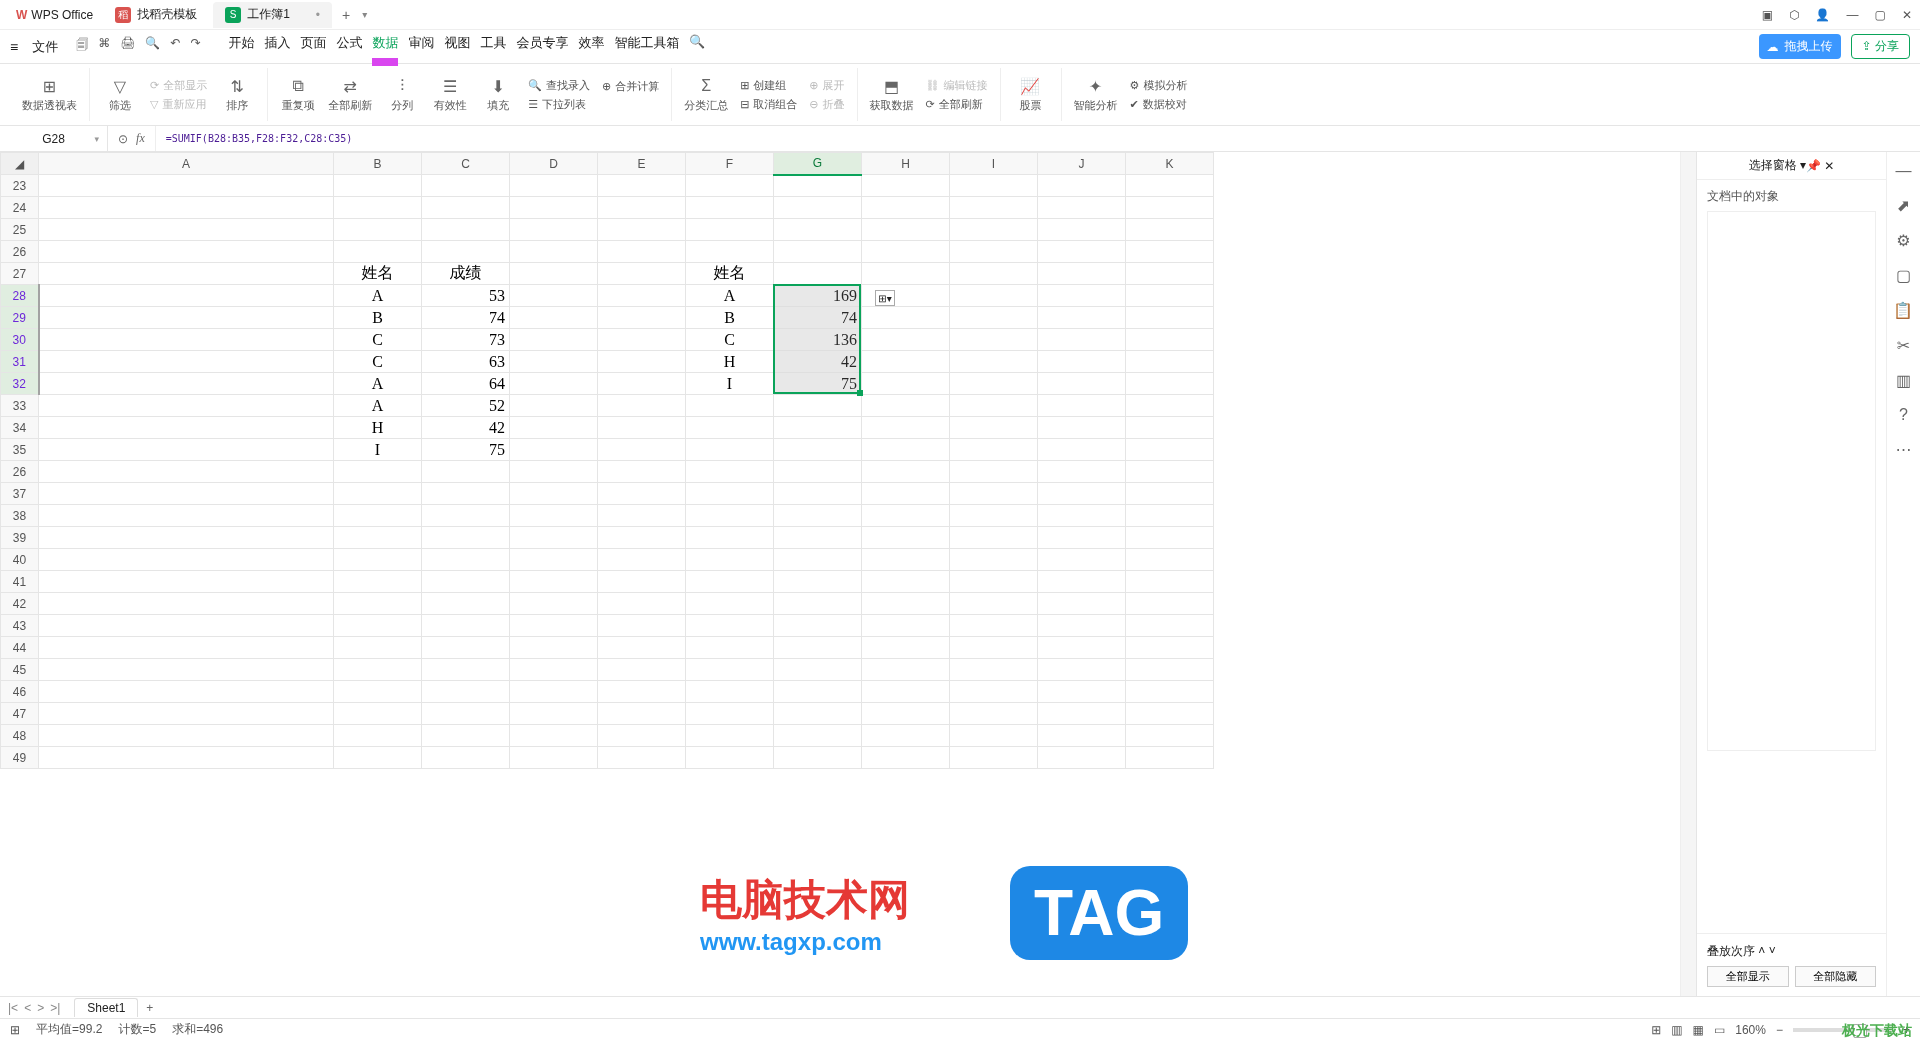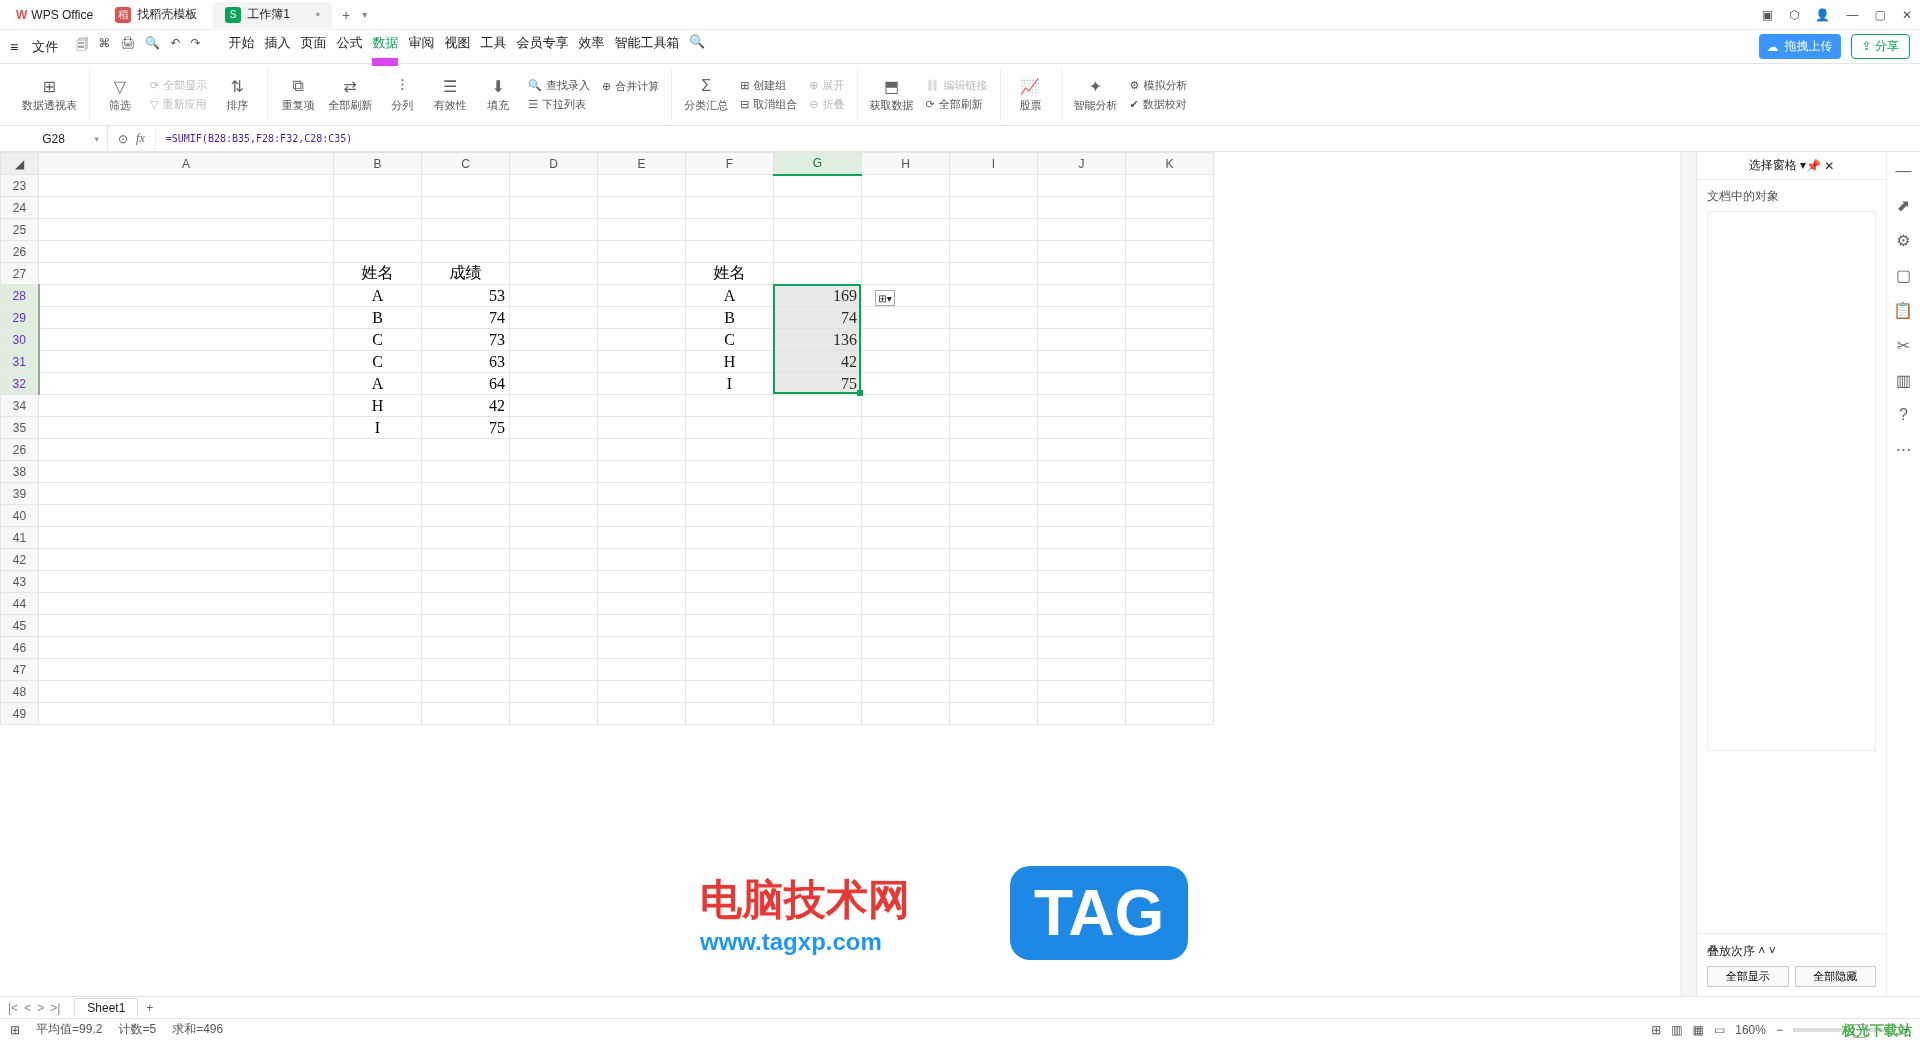--- a/index.html
+++ b/index.html
@@ -449,20 +449,34 @@
               <td class=""></td>
               <td class=""></td>
               <td class="txt">I</td>
               <td class="" style="background:#f0f0f0">75</td>
               <td class=""></td>
               <td class=""></td>
               <td class=""></td>
               <td class=""></td>
             </tr>
             <tr>
+              <th class="rowh ">33</th>
+              <td class=""></td>
+              <td class="txt">A</td>
+              <td class="">52</td>
+              <td class=""></td>
+              <td class=""></td>
+              <td class=""></td>
+              <td class=""></td>
+              <td class=""></td>
+              <td class=""></td>
+              <td class=""></td>
+              <td class=""></td>
+            </tr>
+            <tr>
               <th class="rowh ">34</th>
               <td class=""></td>
               <td class="txt">H</td>
               <td class="">42</td>
               <td class=""></td>
               <td class=""></td>
               <td class=""></td>
               <td class=""></td>
               <td class=""></td>
               <td class=""></td>
@@ -478,20 +492,34 @@
               <td class=""></td>
               <td class=""></td>
               <td class=""></td>
               <td class=""></td>
               <td class=""></td>
               <td class=""></td>
               <td class=""></td>
             </tr>
             <tr>
               <th class="rowh ">26</th>
+              <td class=""></td>
+              <td class=""></td>
+              <td class=""></td>
+              <td class=""></td>
+              <td class=""></td>
+              <td class=""></td>
+              <td class=""></td>
+              <td class=""></td>
+              <td class=""></td>
+              <td class=""></td>
+              <td class=""></td>
+            </tr>
+            <tr>
+              <th class="rowh ">37</th>
               <td class=""></td>
               <td class=""></td>
               <td class=""></td>
               <td class=""></td>
               <td class=""></td>
               <td class=""></td>
               <td class=""></td>
               <td class=""></td>
               <td class=""></td>
               <td class=""></td>

